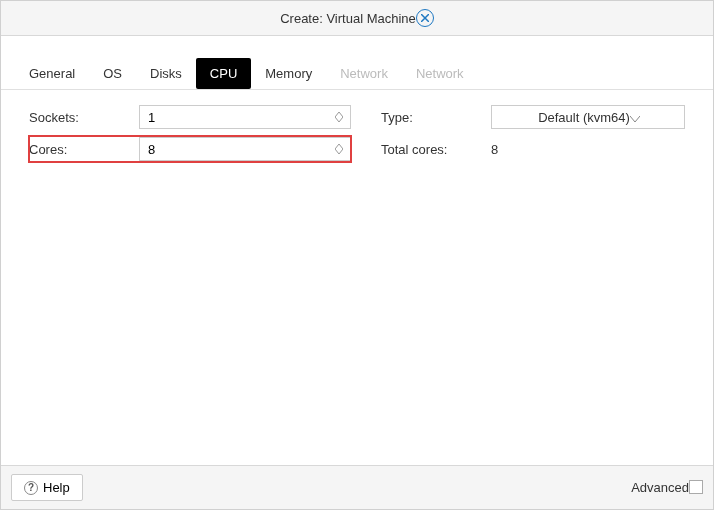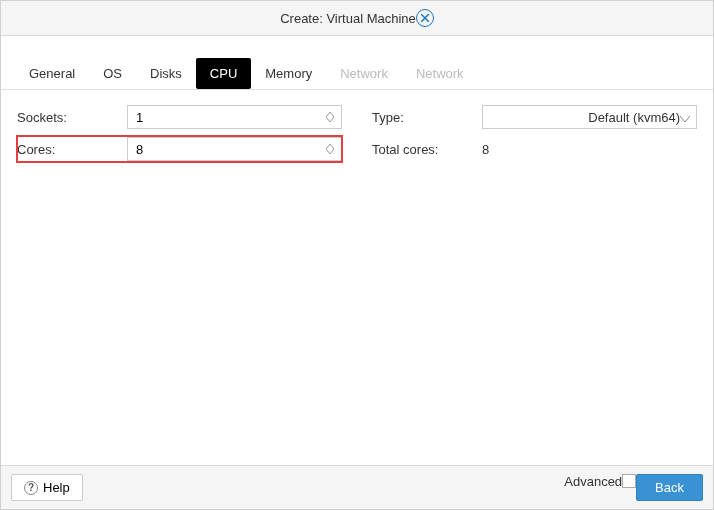--- a/index.html
+++ b/index.html
@@ -52,21 +52,21 @@
       background: #000000;
       color: #fff;
       border-radius: 2px;
     }
     .tab.disabled {
       color: #bbb;
       cursor: default;
     }
     .content {
       flex: 1;
-      padding: 14px 16px;
+      padding: 14px 28px;
       display: flex;
       gap: 30px;
     }
     .col {
       flex: 1;
       display: flex;
       flex-direction: column;
       gap: 6px;
     }
     .field-row {
@@ -115,21 +115,21 @@
       outline: 2px solid #e04040;
       outline-offset: -1px;
     }
     .dropdown {
       flex: 1;
       height: 24px;
       border: 1px solid #ccc;
       background: #fff;
       display: flex;
       align-items: center;
-      justify-content: flex-end;
+      justify-content: center;
       padding: 0 6px 0 8px;
       cursor: pointer;
     }
     .dropdown-arrow {
       color: #888;
     }
     .footer {
       background: #f5f5f5;
       border-top: 1px solid #d8d8d8;
       padding: 8px 10px;
@@ -253,15 +253,14 @@
 </div>
 
 <div class="footer">
   <button class="btn">
     <span class="help-icon">?</span>
     <span>Help</span>
   </button>
   <div class="footer-right">
     <span class="adv-label">Advanced</span>
     <div class="checkbox"></div>
-    <button class="btn primary">Back</button>
   </div>
 </div>
 
 </body></html>

